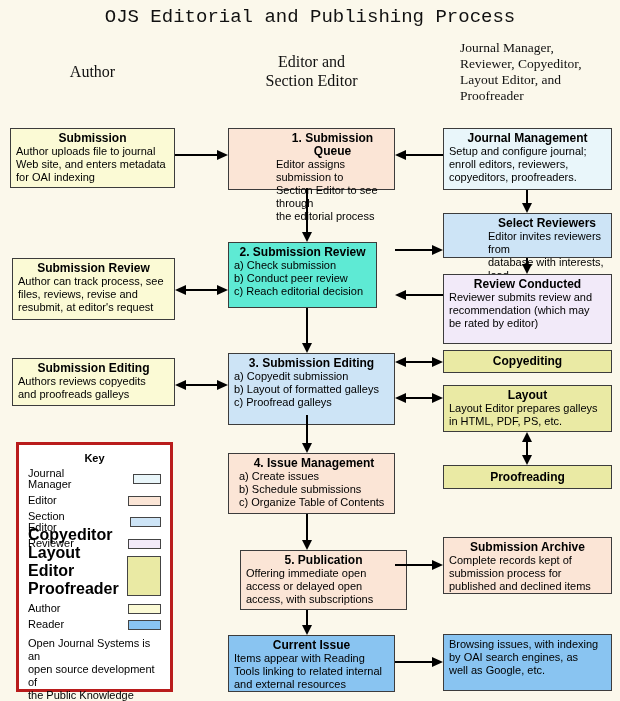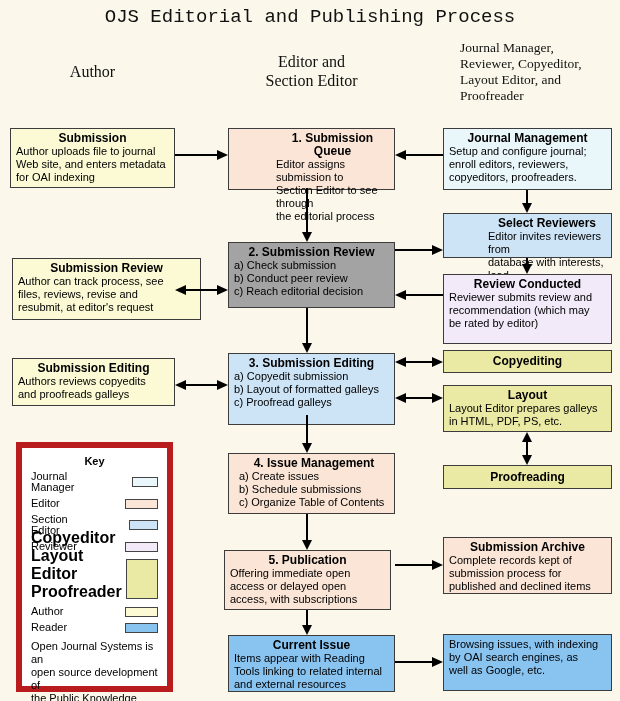--- a/index.html
+++ b/index.html
@@ -31,21 +31,21 @@
   .hline{position:absolute;height:2px;background:#000;}
   .vline{position:absolute;width:2px;background:#000;}
   .hd{position:absolute;width:0;height:0;}
   .hd.r{right:-11px;top:-4px;border-left:11px solid #000;border-top:5px solid transparent;border-bottom:5px solid transparent;}
   .hd.l{left:-11px;top:-4px;border-right:11px solid #000;border-top:5px solid transparent;border-bottom:5px solid transparent;}
   .hd.d{bottom:-10px;left:-4px;border-top:10px solid #000;border-left:5px solid transparent;border-right:5px solid transparent;}
   .hd.u{top:-10px;left:-4px;border-bottom:10px solid #000;border-left:5px solid transparent;border-right:5px solid transparent;}
   
   .key{
     position:absolute;left:16px;top:442px;width:157px;height:250px;
-    background:#fff;border:6px solid #b91c1c;box-sizing:border-box;
+    background:#fff;border:3px solid #b91c1c;box-sizing:border-box;
     padding:7px 9px 4px 9px;
   }
   .key .k-title{font-size:11px;font-weight:bold;text-align:center;margin-bottom:4px;}
   .key .row{display:flex;justify-content:space-between;align-items:center;margin:0 0 5px 0;gap:37px;}
   .key .row .lbl{font-size:11px;line-height:11px;}
   .key .sw{width:33px;height:10px;border:1px solid #444;box-sizing:border-box;}
   .key .group{display:flex;justify-content:space-between;margin:0 0 5px 0;}
   .key .group .lbls{display:flex;flex-direction:column;justify-content:flex-end;height:44px;font-weight:bold;}
   .key .group .sw-big{width:35px;height:40px;border:1px solid #444;box-sizing:border-box;align-self:center;}
   .key .note{font-size:11px;line-height:13px;white-space:pre-line;margin-top:7px;}
@@ -83,27 +83,27 @@
     <div class="b">Setup and configure journal;
 enroll editors, reviewers,
 copyeditors, proofreaders.</div>
   </div>
 
   <div class="box" style="left: 443px; top: 213px; width: 169px; height: 45px; background-color: rgb(205, 228, 246); padding-left: 44px;">
     <div class="t">Select Reviewers</div>
     <div class="b">Editor invites reviewers from
 database with interests, load</div>
   </div>
-  <div class="box" style="left: 228px; top: 242px; width: 167px; height: 66px; background-color: #a3a3a3;">
+  <div class="box" style="left: 228px; top: 242px; width: 149px; height: 66px; background-color: #5eead4;">
     <div class="t">2. Submission Review</div>
     <div class="b">a) Check submission
 b) Conduct peer review
 c) Reach editorial decision</div>
   </div>
-  <div class="box" style="left: 12px; top: 258px; width: 189px; height: 62px; background-color: rgb(251, 250, 213);">
+  <div class="box" style="left: 12px; top: 258px; width: 163px; height: 62px; background-color: rgb(251, 250, 213);">
     <div class="t">Submission Review</div>
     <div class="b">Author can track process, see
 files, reviews, revise and
 resubmit, at editor's request</div>
   </div>
   <div class="box" style="left: 443px; top: 274px; width: 169px; height: 70px; background-color: rgb(242, 234, 249);">
     <div class="t">Review Conducted</div>
     <div class="b">Reviewer submits review and
 recommendation (which may
 be rated by editor)</div>
@@ -132,21 +132,21 @@
     <div class="t">Proofreading</div>
   </div>
 
   <div class="box" style="left: 228px; top: 453px; width: 167px; height: 61px; background-color: rgb(251, 229, 214); padding-left: 10px;">
     <div class="t">4. Issue Management</div>
     <div class="b">a) Create issues
 b) Schedule submissions
 c) Organize Table of Contents</div>
   </div>
 
-  <div class="box" style="left: 224px; top: 550px; width: 167px; height: 60px; background-color: rgb(251, 229, 214);">
+  <div class="box" style="left: 240px; top: 550px; width: 167px; height: 60px; background-color: rgb(251, 229, 214);">
     <div class="t">5. Publication</div>
     <div class="b">Offering immediate open
 access or delayed open
 access, with subscriptions</div>
   </div>
   <div class="box" style="left: 443px; top: 537px; width: 169px; height: 57px; background-color: rgb(251, 229, 214);">
     <div class="t">Submission Archive</div>
     <div class="b">Complete records kept of
 submission process for
 published and declined items</div>

